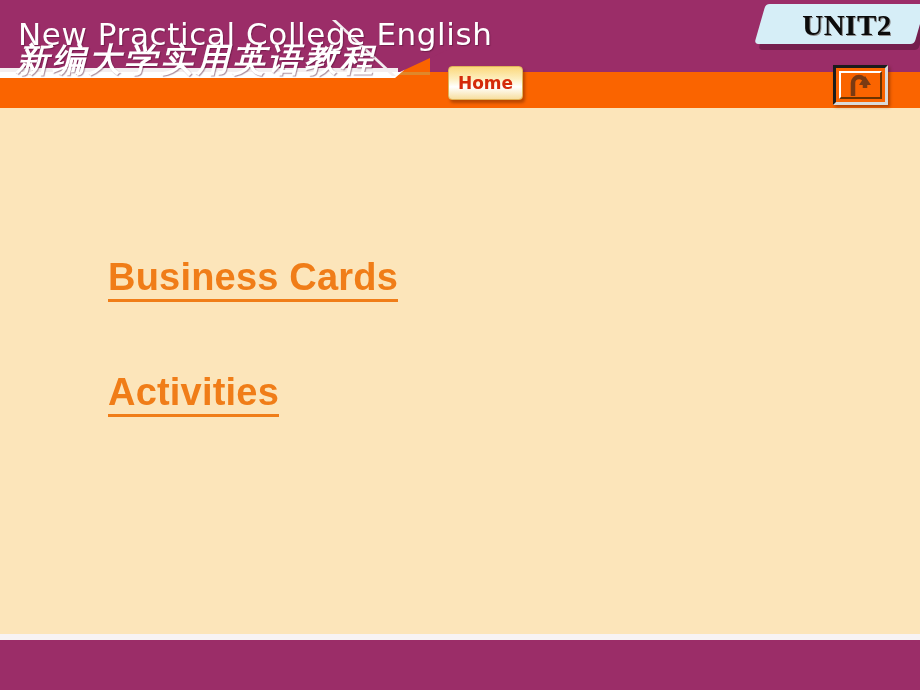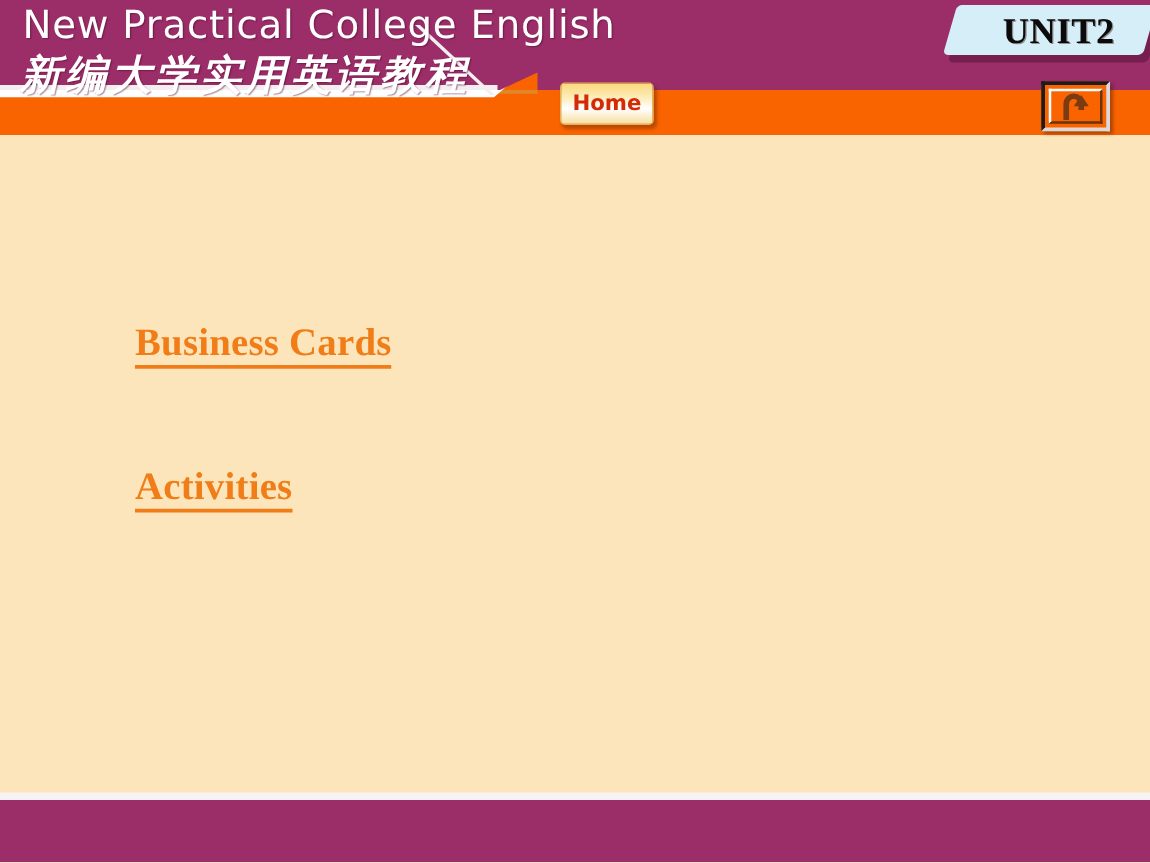--- a/index.html
+++ b/index.html
@@ -96,21 +96,21 @@
     height: 56px;
     background: transparent;
     border-left: 4px solid #f3eef0;
     transform: skewX(47deg);
     transform-origin: bottom left;
   }
 
   .brand-en {
     position: absolute;
     left: 18px;
-    top: 2px;
+    top: 16px;
     font-size: 31px;
     letter-spacing: .6px;
     color: #ffffff;
     font-family: "DejaVu Sans", sans-serif;
     white-space: nowrap;
     text-shadow: 1px 1px 1px rgba(70,10,45,.45);
   }
   .brand-cn {
     position: absolute;
     left: 16px;
@@ -228,23 +228,23 @@
   .content {
     position: absolute;
     left: 0;
     top: 110px;
     width: 920px;
     height: 524px;
     background: #fce5ba;
   }
   .link-item {
     position: absolute;
-    font-family: Liberation Serif, serif;
+    font-family: Liberation Sans, sans-serif;
     font-weight: bold;
-    font-size: 31px;
+    font-size: 38px;
     color: #f07d18;
     text-decoration: none;
     white-space: nowrap;
     letter-spacing: .2px;
     border-bottom: 3px solid #f07d18;
     padding-bottom: 1px;
     line-height: 1.05;
   }
   .link-business { left: 108px; top: 148px; }
   .link-activities { left: 108px; top: 263px; }

